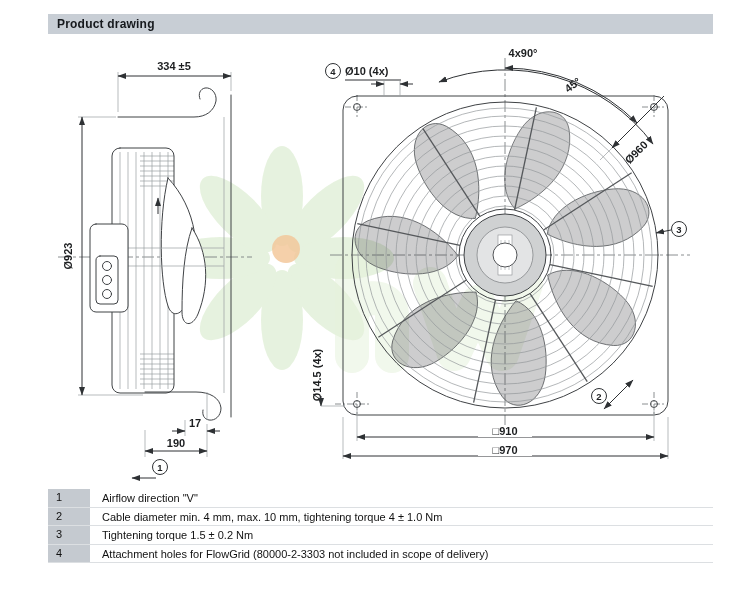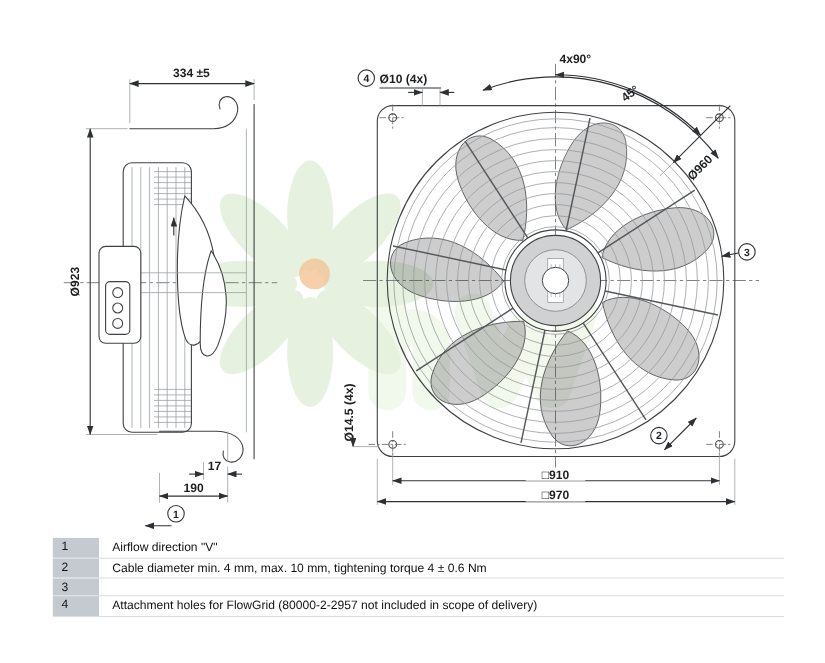--- a/index.html
+++ b/index.html
@@ -28,20 +28,23 @@
   .t-row{display:flex;align-items:stretch;border-bottom:1px solid #dcdfe2;}
   .t-num{width:44px;background:#c5cad0;padding:2px 0 1px 8px;box-sizing:border-box;
     border-right:2px solid #fff;font-size:11px;}
   .t-text{flex:1;padding:2px 28px 1px 10px;line-height:14.5px;}
 </style>
 </head>
 <body>
 
 <div class="page">
 
+  <div class="hdr">
+    <span>Product drawing</span>
+  </div>
 
   <svg class="drawing" width="750" height="488" viewBox="0 0 750 488">
     <defs>
       <marker id="arr" markerWidth="9" markerHeight="7" refX="8" refY="3" orient="auto-start-reverse" markerUnits="userSpaceOnUse">
         <path d="M0,0 L8.5,3 L0,6 Z" fill="#2e3134"></path>
       </marker>
       <path id="blade" d="M10,-46 C40,-60 70,-88 64,-126 C60,-148 32,-150 16,-126 C0,-102 -8,-66 10,-46 Z" fill="rgba(45,48,50,0.24)" stroke="#4a4d50" stroke-width="0.7"></path>
     </defs>
 
     <g opacity="0.5">
@@ -227,24 +230,25 @@
     </g>
   </svg>
 
   <div class="notes">
     <div class="t-row">
       <div class="t-num">1</div>
       <div class="t-text">Airflow direction "V"</div>
     </div>
     <div class="t-row">
       <div class="t-num">2</div>
-      <div class="t-text">Cable diameter min. 4 mm, max. 10 mm, tightening torque 4 ± 0.6 Nm</div>
+      <div class="t-text">Cable diameter min. 4 mm, max. 10 mm, tightening torque 4 ± 1.0 Nm</div>
     </div>
     <div class="t-row">
       <div class="t-num">3</div>
+      <div class="t-text">Tightening torque 1.5 ± 0.2 Nm</div>
     </div>
     <div class="t-row">
       <div class="t-num">4</div>
-      <div class="t-text">Attachment holes for FlowGrid (80000-2-2957 not included in scope of delivery)</div>
+      <div class="t-text">Attachment holes for FlowGrid (80000-2-3303 not included in scope of delivery)</div>
     </div>
   </div>
 
 </div>
 
 </body></html>

